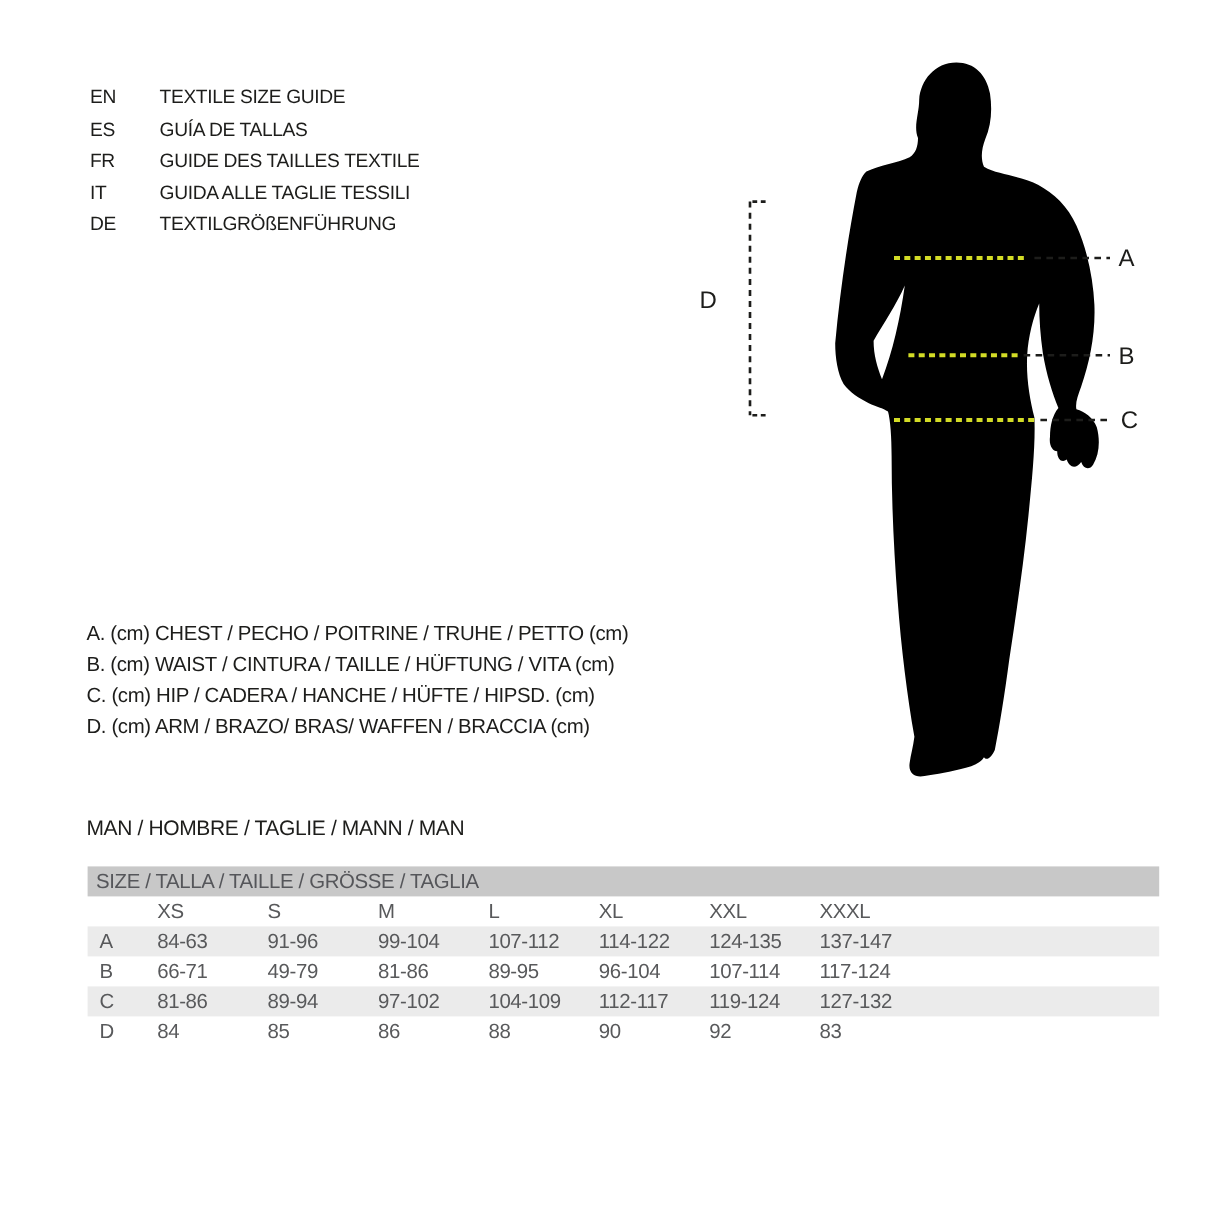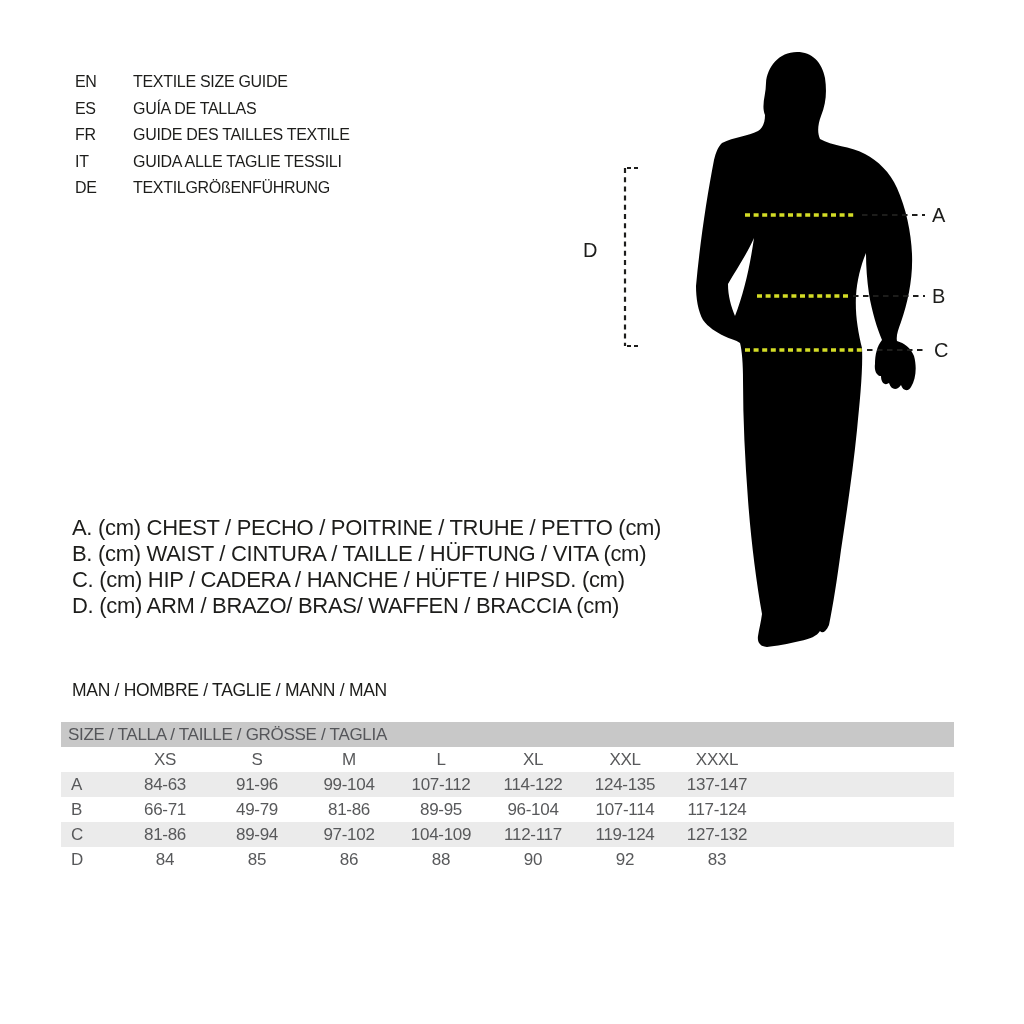--- a/index.html
+++ b/index.html
@@ -11,31 +11,31 @@
   
   .lang-block{position:absolute;left:75px;top:69px;font-size:16px;line-height:26.6px;}
   .lang-row{display:flex;}
   .lang-code{width:58px;flex:0 0 58px;}
   .lang-title{white-space:nowrap;}
   
   .figure{position:absolute;left:560px;top:40px;width:464px;height:620px;}
   .figure svg{display:block;width:464px;height:620px;}
   .fig-label{font-size:20px;fill:#1d1d1b;letter-spacing:0;}
   
-  .legend{position:absolute;left:72px;top:515px;font-size:22px;line-height:25.9px;white-space:nowrap;}
+  .legend{position:absolute;left:72px;top:515px;font-size:17px;line-height:25.9px;white-space:nowrap;}
   
   .section-title{position:absolute;left:72px;top:680px;font-size:17.5px;white-space:nowrap;}
   
-  .size-table{position:absolute;left:61px;top:722px;width:893px;font-size:17px;color:#58595b;}
+  .size-table{position:absolute;left:73px;top:722px;width:893px;font-size:17px;color:#58595b;}
   .tbl-header{height:25px;background:#c8c8c8;display:flex;align-items:center;
               padding-left:7px;box-sizing:border-box;color:#55565a;white-space:nowrap;}
   .tbl-row{display:grid;grid-template-columns:58px repeat(7,92px) 1fr;height:25px;align-items:center;}
   .tbl-row.alt{background:#ebebeb;}
   .row-label{padding-left:10px;}
-  .cell{text-align:center;}
+  .cell{text-align:left;}
 </style>
 </head>
 <body>
 
 <div class="lang-block">
   <div class="lang-row">
     <span class="lang-code">EN</span>
     <span class="lang-title">TEXTILE SIZE GUIDE</span>
   </div>
   <div class="lang-row">

